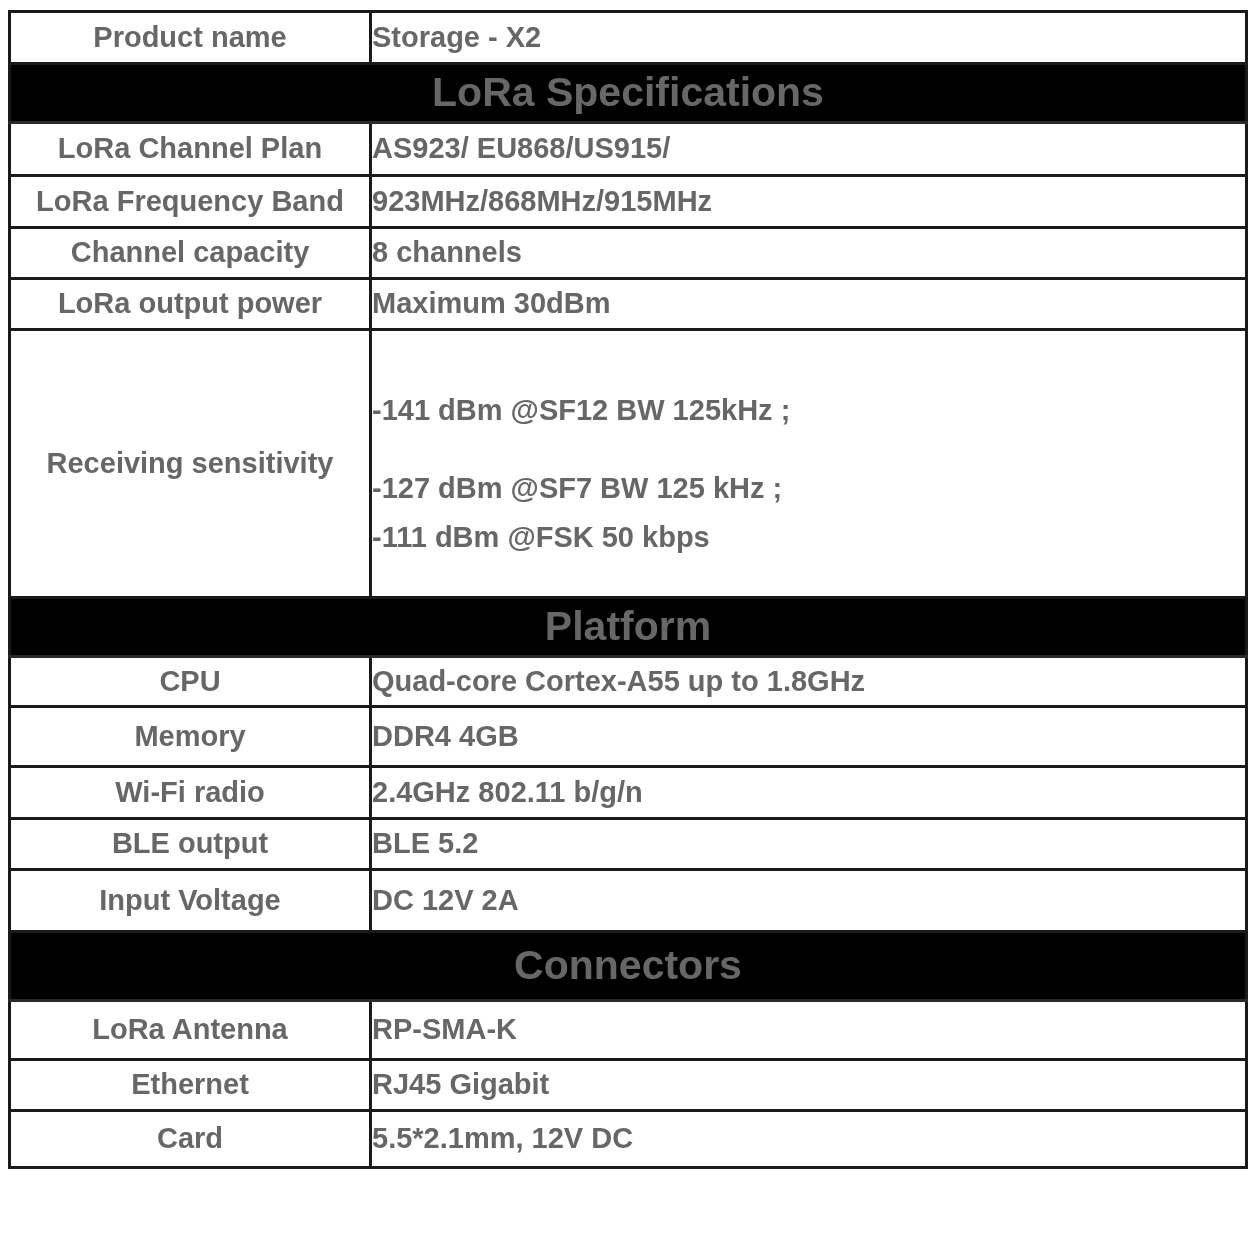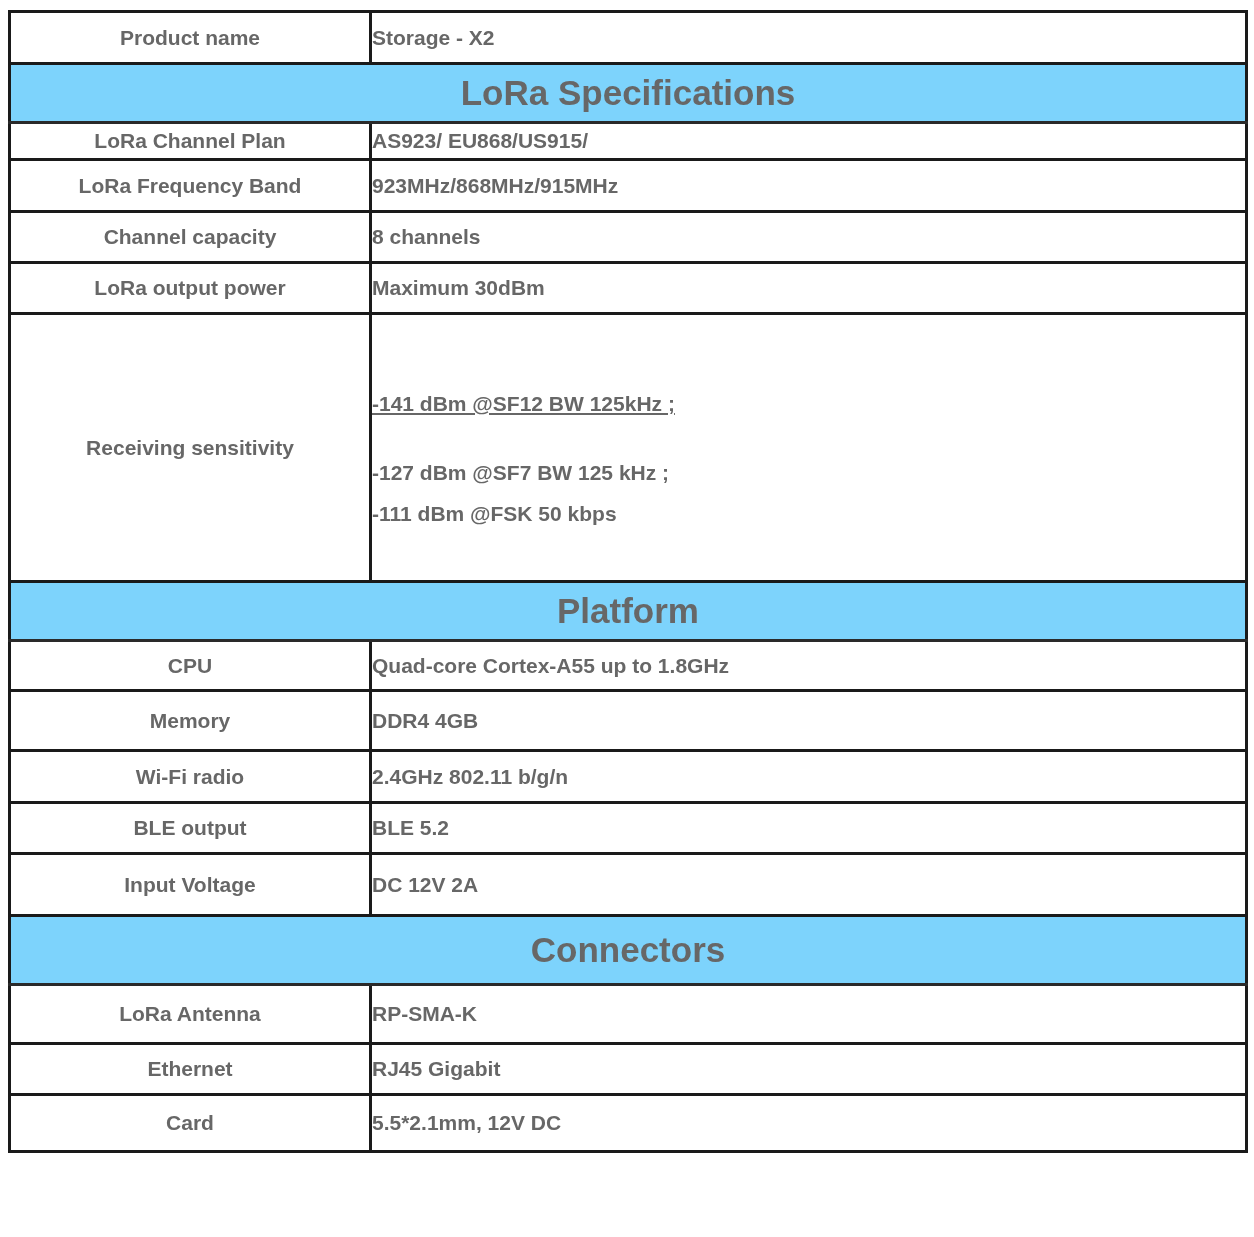--- a/index.html
+++ b/index.html
@@ -7,48 +7,48 @@
   table.spec {
     position:absolute; left:8px; top:10px;
     width:1240px; border-collapse:collapse;
     font-family:"Liberation Sans", sans-serif;
     font-weight:bold; color:#676767;
     table-layout:fixed;
   }
   table.spec td {
     border:3px solid #1a1a1a;
     padding:0;
-    font-size:21px;
+    font-size:29px;
     line-height:1.1;
   }
   td.label { width:358px; text-align:center; }
   td.value { text-align:left; padding-left:17px; }
   tr.section td {
-    background:#7dd3fc; text-align:center; font-size:35px;
+    background:#000000; text-align:center; font-size:41px;
     border-top:3px solid #1a1a1a; border-bottom:3px solid #2a2a2a;
   }
   .sens-line { display:block; }
   .sens-wrap { padding-top:22px; }
-  .sens-wrap .sens-line:nth-child(1) { margin-bottom:46px;text-decoration:underline; }
+  .sens-wrap .sens-line:nth-child(1) { margin-bottom:46px; }
   .sens-wrap .sens-line:nth-child(2) { margin-bottom:18px; }
 </style>
 </head>
 <body>
 
 <table class="spec">
   <tbody>
     <tr style="height:52px">
       <td class="label">Product name</td>
       <td class="value">Storage - X2</td>
     </tr>
 
     <tr class="section" style="height:59px">
       <td colspan="2">LoRa Specifications</td>
     </tr>
-    <tr style="height:37px">
+    <tr style="height:53px">
       <td class="label">LoRa Channel Plan</td>
       <td class="value">AS923/ EU868/US915/</td>
     </tr>
     <tr style="height:52px">
       <td class="label">LoRa Frequency Band</td>
       <td class="value">923MHz/868MHz/915MHz</td>
     </tr>
     <tr style="height:51px">
       <td class="label">Channel capacity</td>
       <td class="value">8 channels</td>

